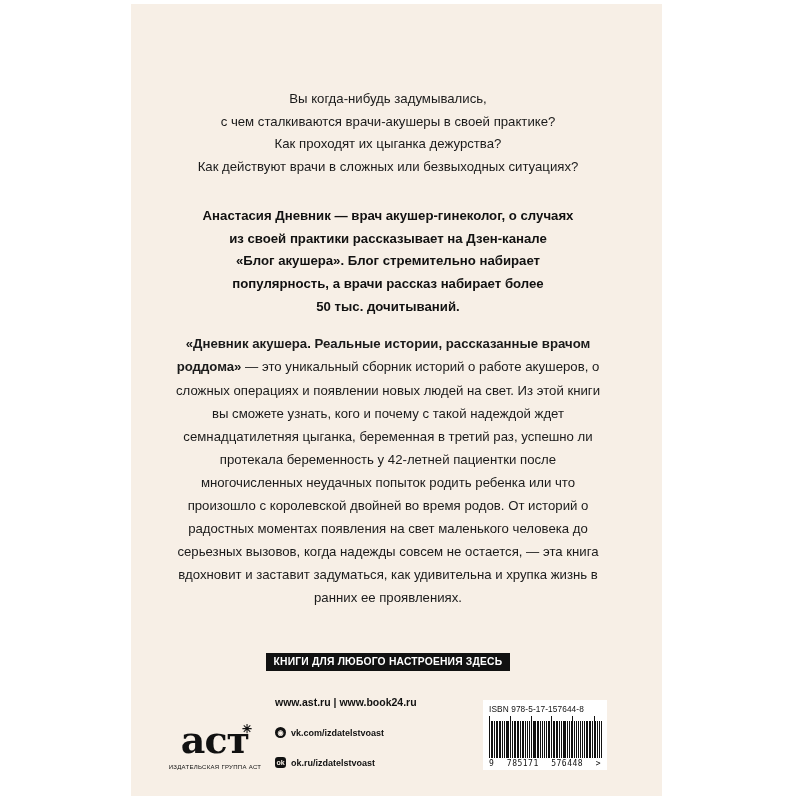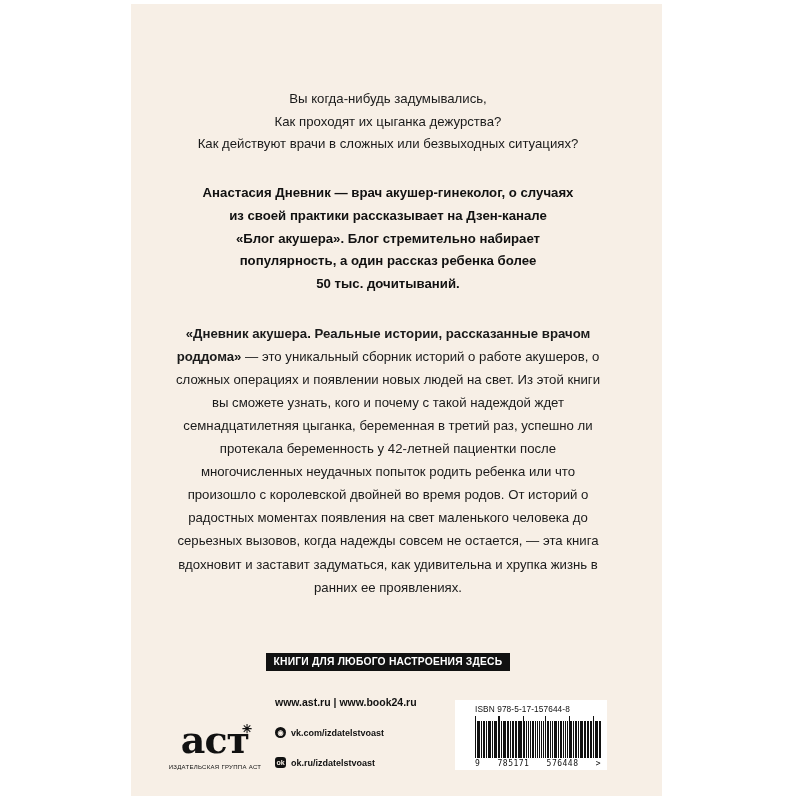--- a/index.html
+++ b/index.html
@@ -66,21 +66,21 @@
   .intro div { white-space: nowrap; }
 
   .bold-block {
     margin-top: 26px;
     font-size: 13.2px;
     line-height: 1.72;
     font-weight: bold;
     color: #111111;
   }
   .desc {
-    margin-top: 26px;
+    margin-top: 14px;
     font-size: 13.2px;
     line-height: 1.75;
     text-align: center;
     color: #1a1a1a;
   }
   .desc b { font-weight: bold; }
 
   .footer {
     position: absolute;
     left: 0;
@@ -163,22 +163,22 @@
     font-size: 7px;
     line-height: 11px;
     text-align: center;
     margin-right: 5px;
     flex: 0 0 auto;
     font-family: "Liberation Sans", sans-serif;
   }
   .ic.round { border-radius: 50%; }
   .isbn-box {
     background: #ffffff;
-    padding: 4px 6px 2px 20px;
-    width: 152px;
+    padding: 4px 6px 2px 6px;
+    width: 124px;
     box-sizing: border-box;
   }
   .isbn-text {
     font-size: 8.3px;
     color: #111111;
     margin-bottom: 2px;
     text-align: left;
     letter-spacing: 0.1px;
   }
   .barcode {
@@ -208,29 +208,30 @@
 <div class="page">
 
   <div class="spine-edge"></div>
   <div class="spine"></div>
   <div class="cover"></div>
 
   <div class="content">
 
     <div class="block intro">
       <div>Вы когда-нибудь задумывались,</div>
+      <div>с чем сталкиваются врачи-акушеры в своей практике?</div>
       <div>Как проходят их цыганка дежурства?</div>
       <div>Как действуют врачи в сложных или безвыходных ситуациях?</div>
     </div>
 
     <div class="block bold-block">
       <div>Анастасия Дневник — врач акушер-гинеколог, о случаях</div>
       <div>из своей практики рассказывает на Дзен-канале</div>
       <div>«Блог акушера». Блог стремительно набирает</div>
-      <div>популярность, а один рассказ ребенка более</div>
+      <div>популярность, а врачи рассказ набирает более</div>
       <div>50 тыс. дочитываний.</div>
     </div>
 
     <div class="block desc">
       <b>«Дневник акушера. Реальные истории, рассказанные врачом роддома»</b><span> — это уникальный сборник историй о работе акушеров, о сложных операциях и появлении новых людей на свет. Из этой книги вы сможете узнать, кого и почему с такой надеждой ждет семнадцатилетняя цыганка, беременная в третий раз, успешно ли протекала беременность у 42-летней пациентки после многочисленных неудачных попыток родить ребенка или что произошло с королевской двойней во время родов. От историй о радостных моментах появления на свет маленького человека до серьезных вызовов, когда надежды совсем не остается, — эта книга вдохновит и заставит задуматься, как удивительна и хрупка жизнь в ранних ее проявлениях.</span>
     </div>
 
     <div class="footer">
       <div class="tagline">КНИГИ ДЛЯ ЛЮБОГО НАСТРОЕНИЯ ЗДЕСЬ</div>
 

